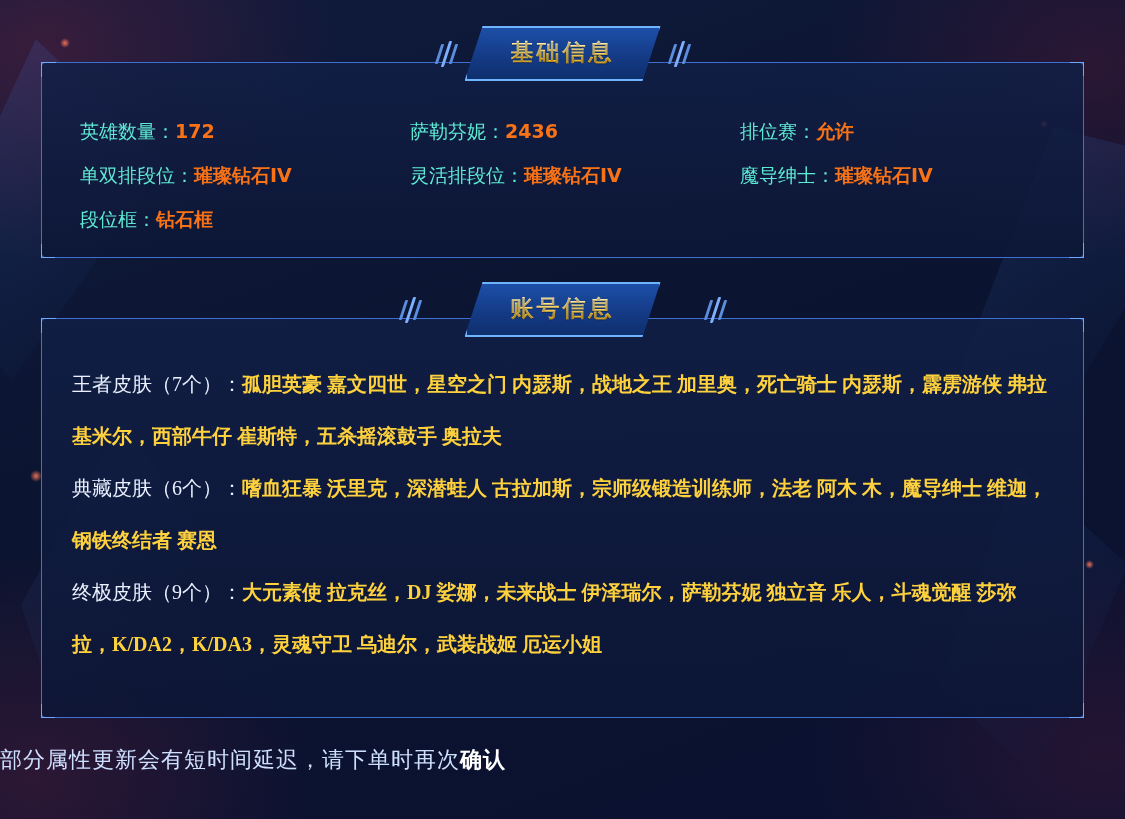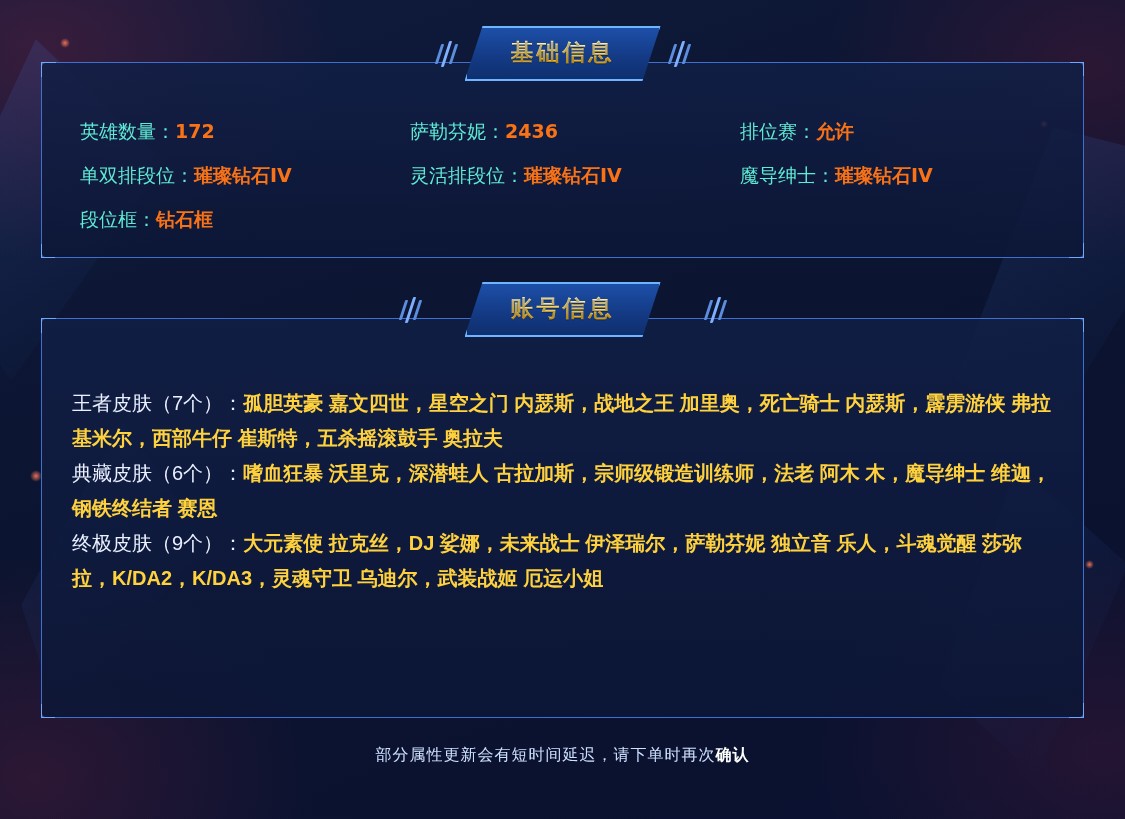--- a/index.html
+++ b/index.html
@@ -146,37 +146,36 @@
   }
   .field .label { color: #5eead4; }
   .field .value {
     color: #f97316;
     font-weight: bold;
   }
 
   
   .account-body {
     position: absolute;
-    left: 72px; top: 386px;
+    left: 72px; top: 358px;
     width: 980px;
     font-size: 20px;
-    line-height: 35px;
+    line-height: 52px;
     color: #eaf0ff;
-    font-family: Liberation Sans, sans-serif;
+    font-family: Liberation Serif, serif;
   }
   .acc-line { margin: 0; }
   .acc-label { color: #eaf0ff; }
   .acc-list { color: #ffd23d; font-weight: bold; }
 
   
   .footer-note {
     position: absolute;
     left: 0; right: 0; top: 745px;
-    text-align: center;
-    font-size: 16px;
+    font-size: 22px;
     color: #cfe0ff;
     letter-spacing: 1px;
     font-family: "DejaVu Sans", "Liberation Sans", sans-serif;
   }
   .footer-note .emph { color: #ffffff; font-weight: bold; }
 </style>
 </head>
 <body>
 
 <div class="bg-layer">

